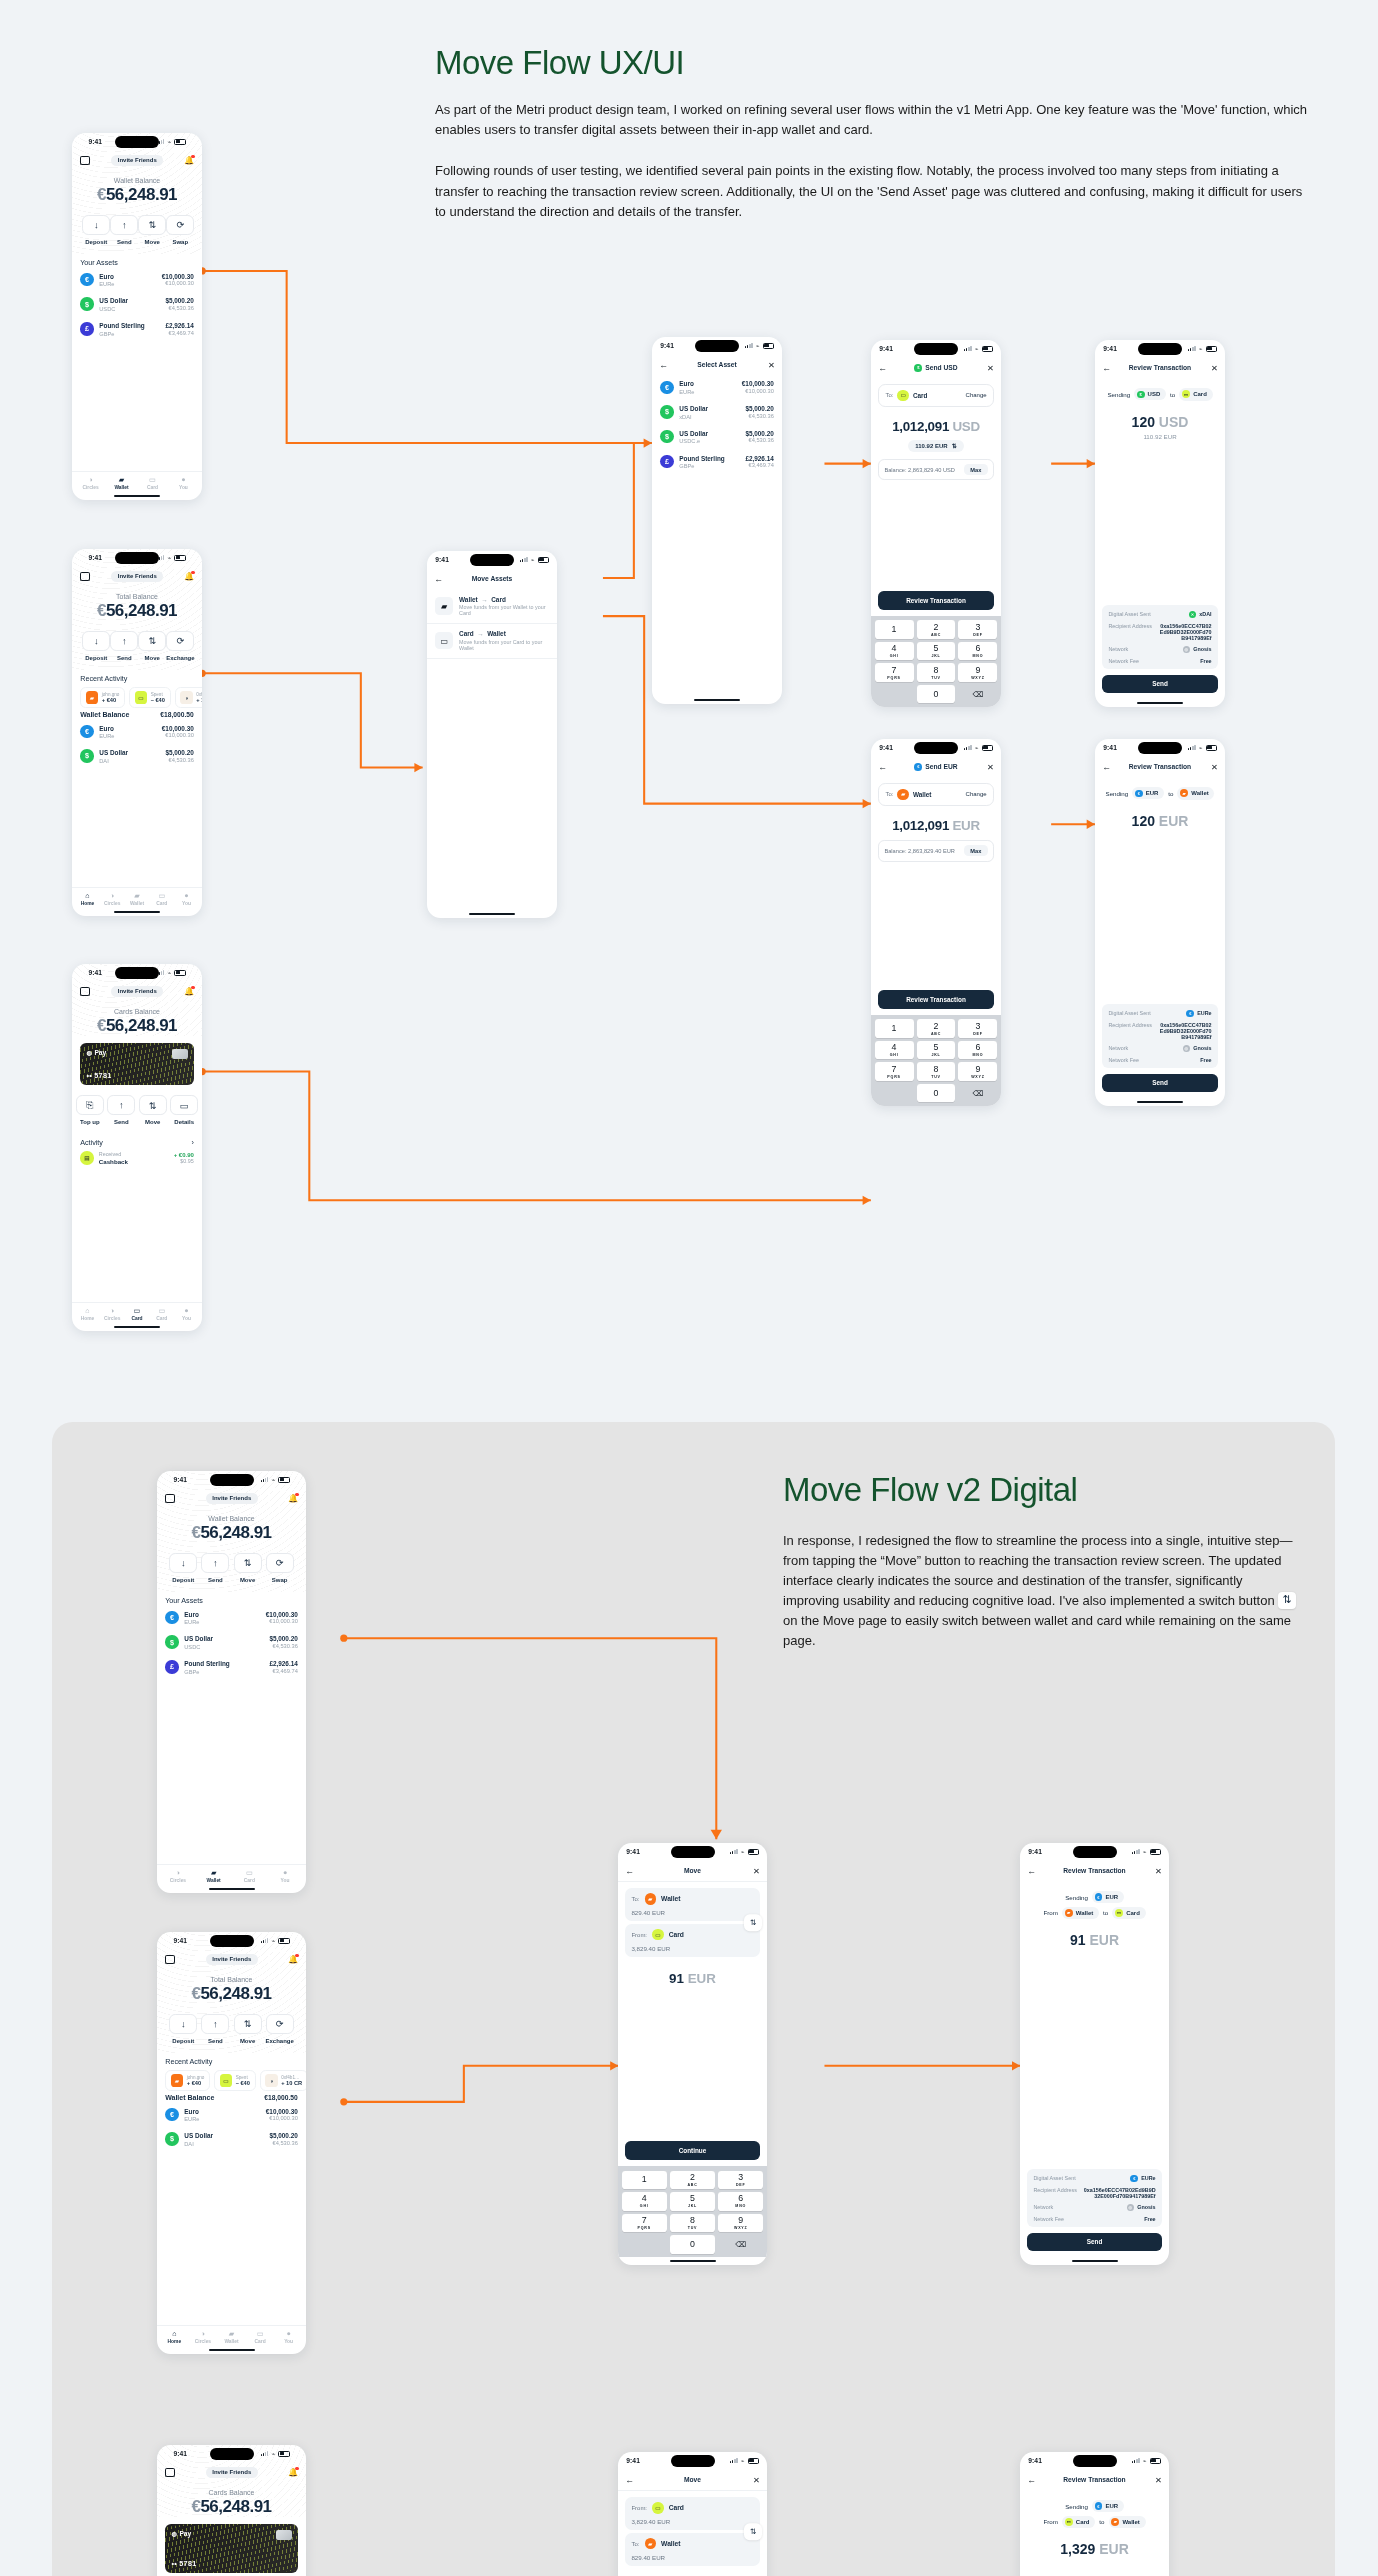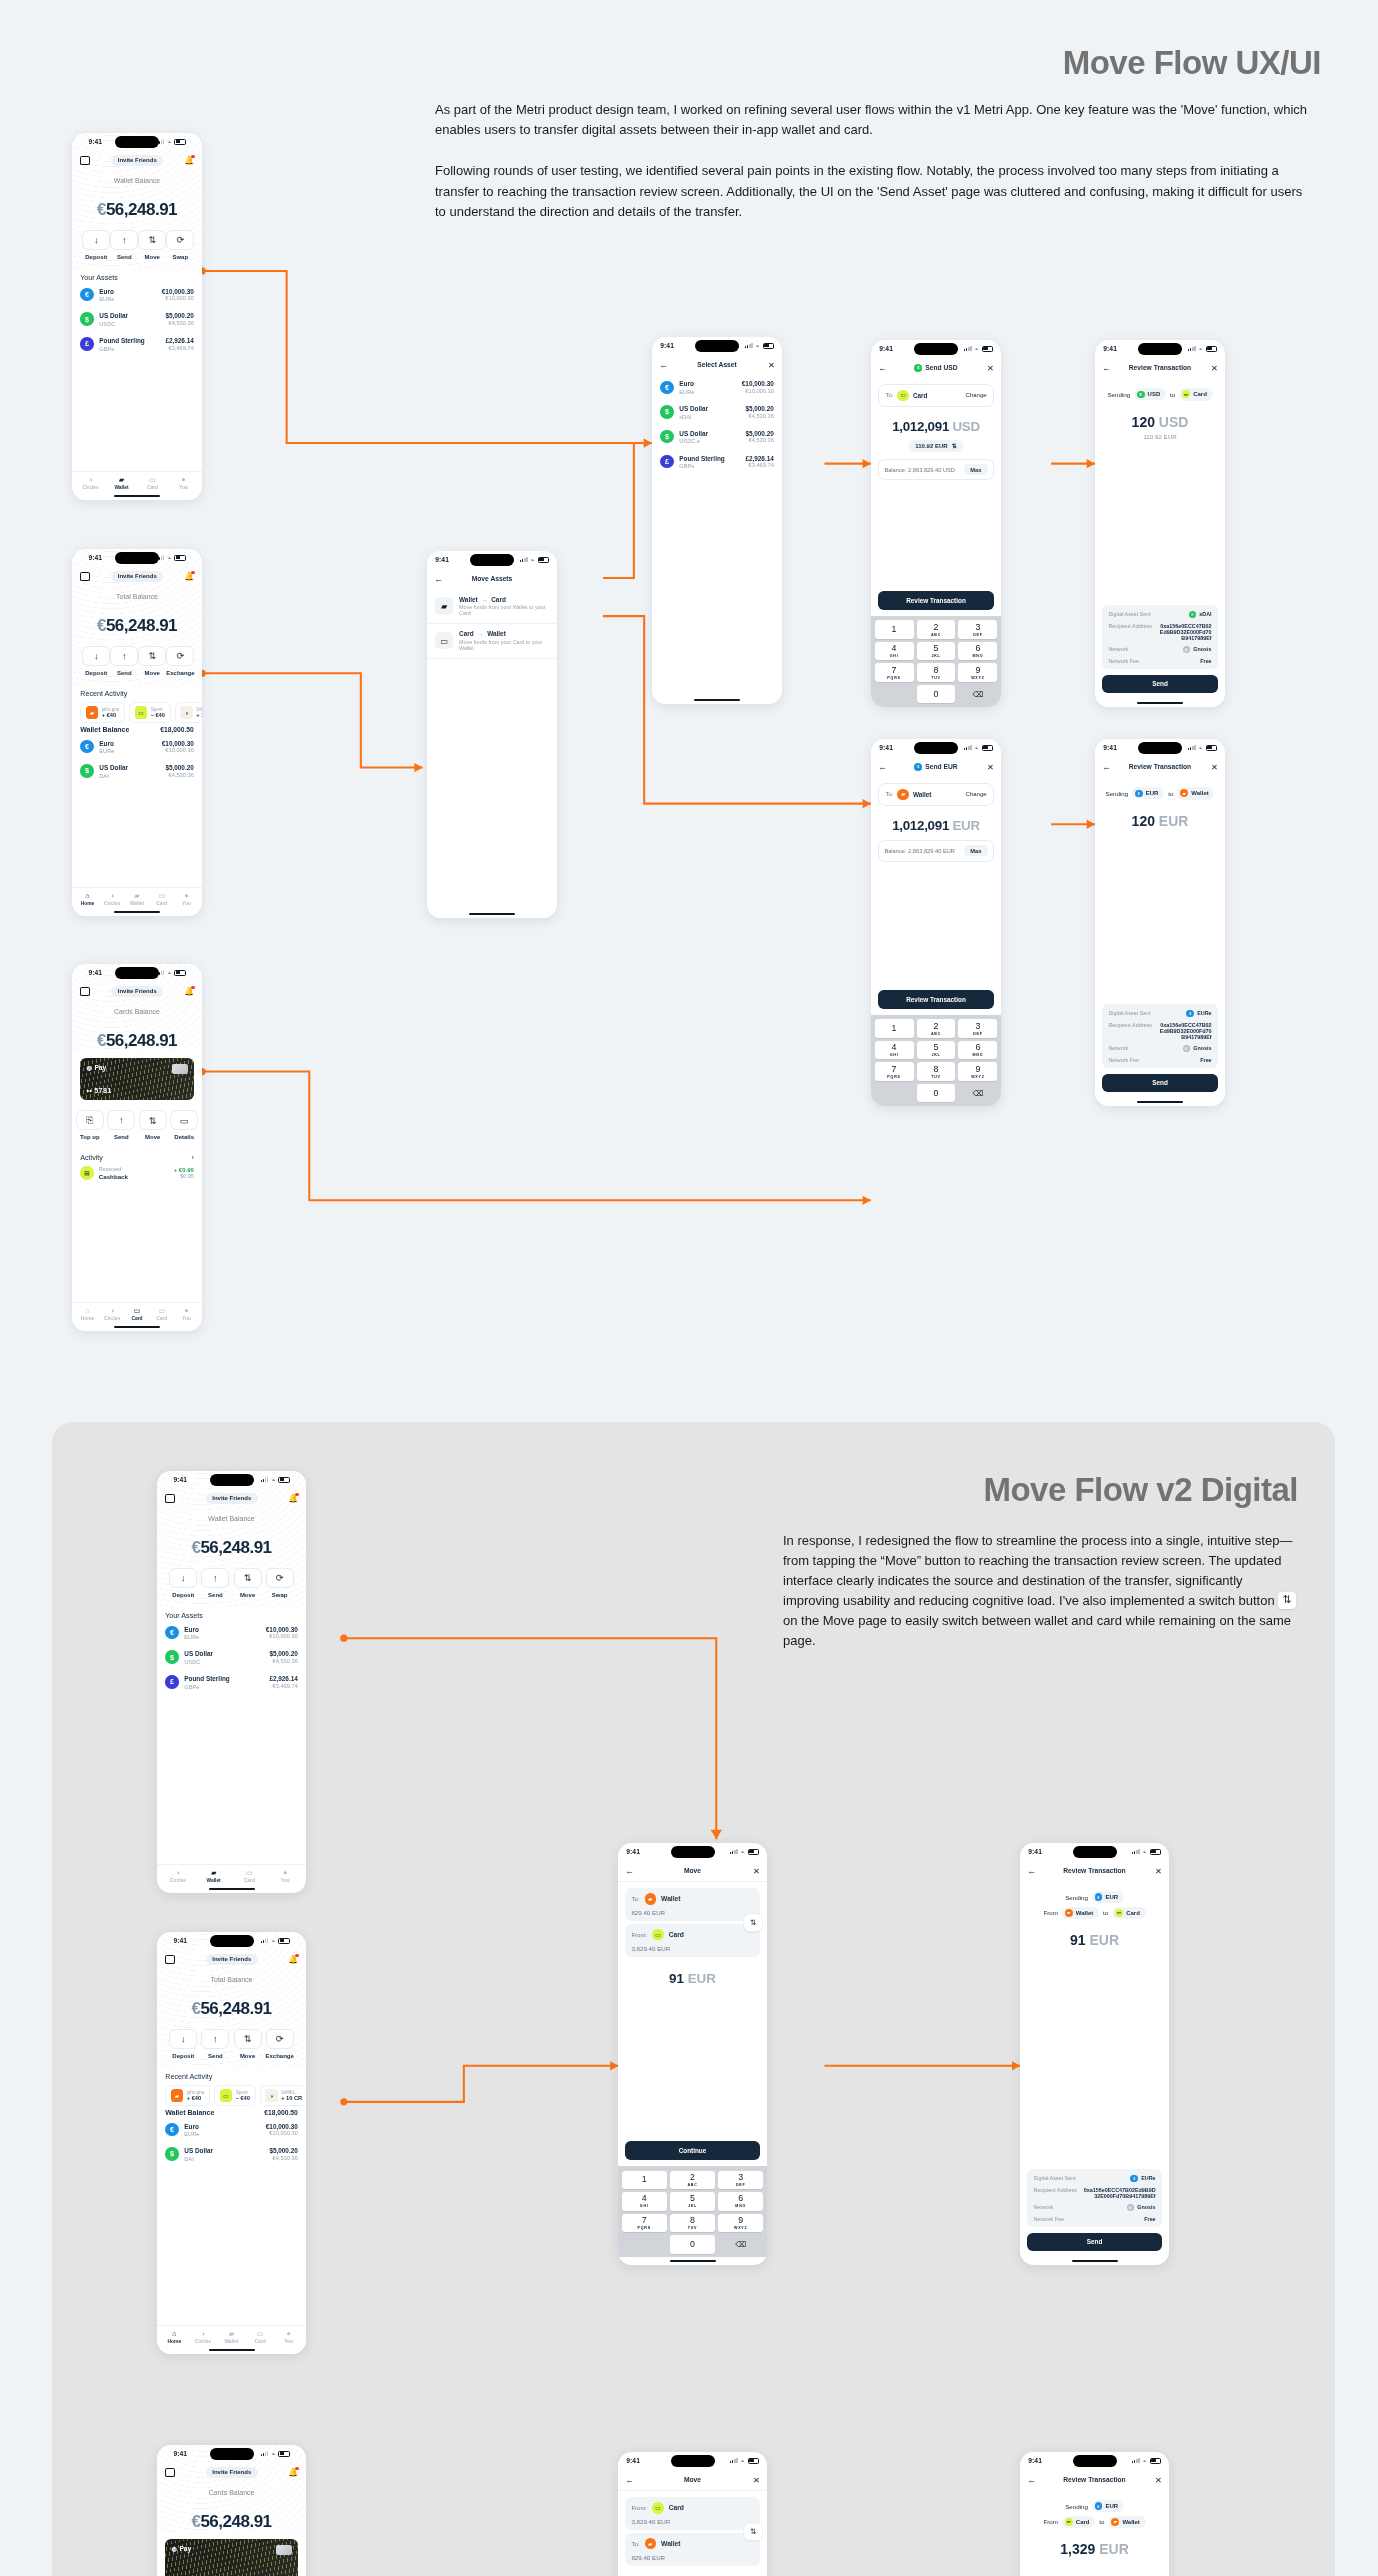--- a/index.html
+++ b/index.html
@@ -9,22 +9,22 @@
     font-family: "Liberation Sans", sans-serif;
     position: relative;
     overflow: hidden;
   }
   .section-v2-bg{
     position:absolute; left:52px; top:1422px; width:1283px; height:1510px;
     background:#e4e4e4; border-radius:20.6px;
   }
   
   .hdr { position:absolute; }
-  .hdr h1 { font-size:33px; font-weight:700; color:#737373; letter-spacing:-0.5px;
-            font-family:"Liberation Sans", sans-serif;text-align:right; }
+  .hdr h1 { font-size:33px; font-weight:400; color:#14532d; letter-spacing:-0.5px;
+            font-family:"Liberation Sans", sans-serif; }
   .hdr p { font-size:13px; line-height:1.55; color:#1b1b1b; margin-top:17.5px; max-width:876px;}
   .hdr p.second{ margin-top:21.6px; }
   .inline-switch{
     display:inline-block; width:17.5px;height:17.5px; background:#fff; border-radius:4.1px;
     vertical-align:-4.1px; position:relative; box-shadow:0 0.5px 1.5px rgba(0,0,0,.12);
   }
   .inline-switch::after{
     content:"⇅"; position:absolute; left:0; right:0; top:-0.5px; text-align:center;
     font-size:10.8px; color:#14293f;
   }
@@ -69,21 +69,21 @@
   .scan-ico::after{ bottom:0; border-top:none; border-radius:0 0 2.1px 2.1px;}
   .invite{ margin-left:auto; background:#eef1f4; border-radius:10.3px;
            padding:2.6px 6.7px; font-size:6px; font-weight:700; color:#13263a; }
   .bell{ margin-left:auto; width:9.8px;height:10.3px; position:relative; }
   .bell::before{ content:"\1F514"; font-size:8.2px; color:#101820; position:absolute; top:-0.5px; left:0;}
   .bell-dot{ position:absolute; right:-1px; top:-0.5px; width:3.6px;height:3.6px;
              border-radius:50%; background:#ff3b30; }
 
   .bal-label{ text-align:center; font-size:7px; color:#7c8794; margin-top:7.2px; position:relative;}
   .bal-amt{ text-align:center; font-size:17px; font-weight:800; color:#14293f;
-            letter-spacing:-0.5px; margin-top:16px; position:relative; }
+            letter-spacing:-0.5px; margin-top:1px; position:relative; }
   .bal-amt .cur{ color:#8b97a4; font-weight:800; }
 
   .actions{ display:flex; justify-content:space-around; margin-top:9.3px;
             padding:0 2.1px 9.3px; position:relative; }
   .act{ width:30px; text-align:center; }
   .act .box{ width:28px; height:20.6px; border:0.5px solid #e7eaee; border-radius:6.2px;
              background:#fff; display:flex; align-items:center; justify-content:center;
              font-size:9.3px; color:#14293f; margin:0 auto; }
   .act .lbl{ font-size:6px; font-weight:700; color:#14293f; margin-top:3.6px; }
 

